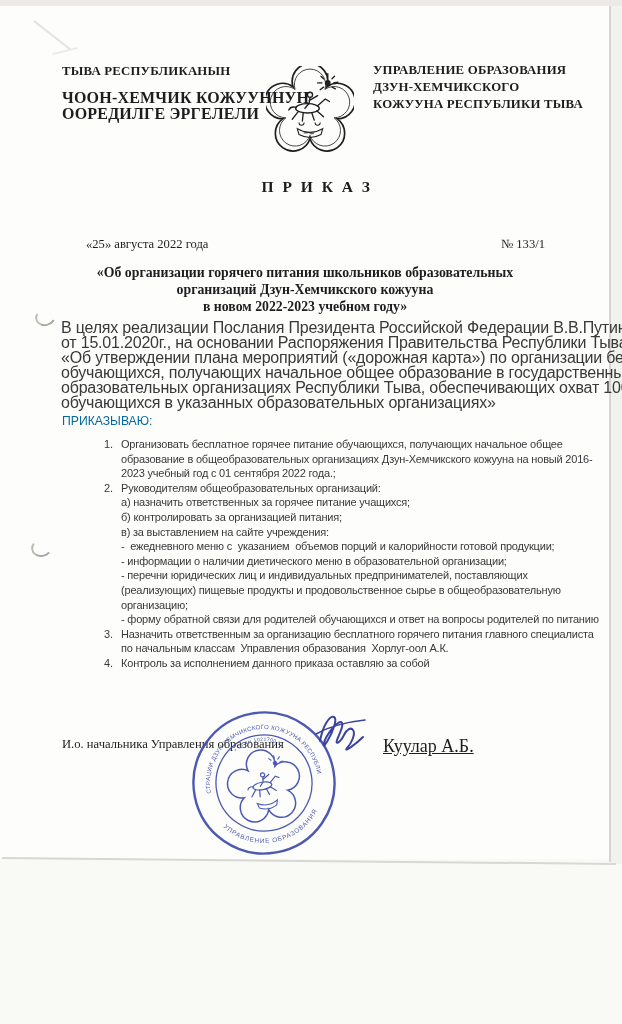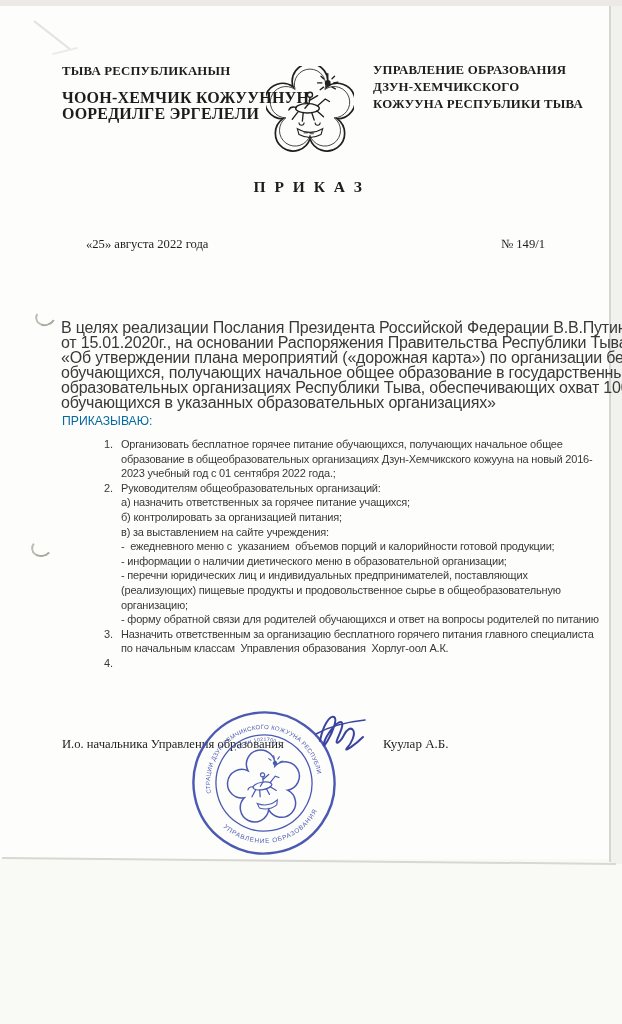--- a/index.html
+++ b/index.html
@@ -18,33 +18,33 @@
   .punch{position:absolute;width:17px;height:14px;border-radius:50%;
     border:2.5px solid;border-color:transparent transparent #a9a9a0 #bcbcb3;z-index:2;}
   .punch.p1{left:35px;top:302px;transform:rotate(-18deg);}
   .punch.p2{left:31px;top:533px;transform:rotate(-8deg);}
 
   .txt{position:absolute;color:#1d1d1f;z-index:3;}
   .org-line1{left:62px;top:58px;font-weight:bold;font-size:12.8px;letter-spacing:.2px;}
   .org-lines23{left:62px;top:84px;font-weight:bold;font-size:16px;line-height:16px;white-space:pre;letter-spacing:.2px;}
   .org-right{left:373px;top:56px;font-weight:bold;font-size:12.8px;line-height:17px;white-space:pre;letter-spacing:.2px;}
   .emblem{position:absolute;left:266px;top:60px;width:88px;height:88px;z-index:3;}
-  .doc-type{left:4px;top:172px;width:610px;text-align:center;font-weight:bold;font-size:15.5px;letter-spacing:2.5px;}
+  .doc-type{left:12px;top:172px;width:610px;text-align:center;font-weight:bold;font-size:15.5px;letter-spacing:2.5px;}
   .date-row{left:86px;top:231px;width:459px;display:flex;justify-content:space-between;font-size:12.6px;}
   .title{left:0;top:259px;width:610px;text-align:center;font-weight:bold;font-size:13.8px;line-height:16.8px;white-space:pre;}
   .preamble{left:61px;top:315px;font-family:"Liberation Sans",sans-serif;font-size:16px;letter-spacing:-0.2px;
     line-height:14.9px;white-space:pre;color:#39393b;}
   .resolve{left:62px;top:408px;font-family:"Liberation Sans",sans-serif;font-size:12.2px;color:#0369a1;}
   .list{left:104px;top:431px;font-family:"Liberation Sans",sans-serif;font-size:11px;letter-spacing:-0.2px;
     line-height:14.6px;color:#39393b;}
   .item{display:flex;}
   .item .num{width:17px;flex:none;}
   .item .itext{white-space:pre;}
   .sig-position{left:62px;top:731px;font-size:12.6px;z-index:3;}
-  .sig-name{left:383px;top:730px;font-size:13px;z-index:6;}
+  .sig-name{left:383px;top:730px;font-size:18px;z-index:6;text-decoration:underline;}
   .stamp{position:absolute;left:188px;top:701px;width:152px;height:152px;z-index:4;opacity:.93;}
   .signature{position:absolute;left:310px;top:701px;width:60px;height:52px;z-index:5;}
 </style>
 </head>
 <body>
 
 <div class="page">
   <div class="paper"></div>
   <div class="scan-bottom"></div>
   <div class="scan-right-line"></div>
@@ -77,22 +77,25 @@
       <path d="M50,37 l-1,7 M49,41 l10,-6 M49,44 l-5,6"></path>
       <path d="M37,67 a3,3 0 1,0 6,0 M56,67 a3,3 0 1,0 6,0" stroke-width="1.2"></path>
       <path d="M35,74 q15,9 30,0 l-2,7 q-13,7 -26,0 z" stroke-width="1.3"></path>
       <path d="M43,79 h4 M50,80 h4" stroke-width="1"></path>
     </g>
   </svg>
 
   <div class="txt doc-type">П Р И К А З</div>
   <div class="txt date-row">
     <span>«25» августа 2022 года</span>
-    <span>№ 149/1</span>
+    <span>№ 133/1</span>
   </div>
+  <div class="txt title">«Об организации горячего питания школьников образовательных
+организаций Дзун-Хемчикского кожууна
+в новом 2022-2023 учебном году»</div>
 
   <div class="txt preamble">В целях реализации Послания Президента Российской Федерации В.В.Путина Федеральному собранию
 от 15.01.2020г., на основании Распоряжения Правительства Республики Тыва от 03.07.2020г. №274-р
 «Об утверждении плана мероприятий («дорожная карта») по организации бесплатного горячего питания
 обучающихся, получающих начальное общее образование в государственных и муниципальных
 образовательных организациях Республики Тыва, обеспечивающих охват 100 процентов от числа
 обучающихся в указанных образовательных организациях»</div>
   <div class="txt resolve">ПРИКАЗЫВАЮ:</div>
 
   <div class="txt list">
@@ -115,20 +118,21 @@
 организацию;
 - форму обратной связи для родителей обучающихся и ответ на вопросы родителей по питанию</span>
     </div>
     <div class="item">
       <span class="num">3.</span>
       <span class="itext">Назначить ответственным за организацию бесплатного горячего питания главного специалиста
 по начальным классам  Управления образования  Хорлуг-оол А.К.</span>
     </div>
     <div class="item">
       <span class="num">4.</span>
+      <span class="itext">Контроль за исполнением данного приказа оставляю за собой</span>
     </div>
   </div>
 
   <div class="txt sig-position">И.о. начальника Управления образования</div>
   <div class="txt sig-name">Куулар А.Б.</div>
 
   <svg class="stamp" viewBox="0 0 152 152">
     <g transform="rotate(-10 76 76)" fill="none" stroke="#3e4dae">
       <circle cx="76" cy="76" r="70.5" stroke-width="2.4"></circle>
       <circle cx="76" cy="76" r="48" stroke-width="1.3"></circle>

